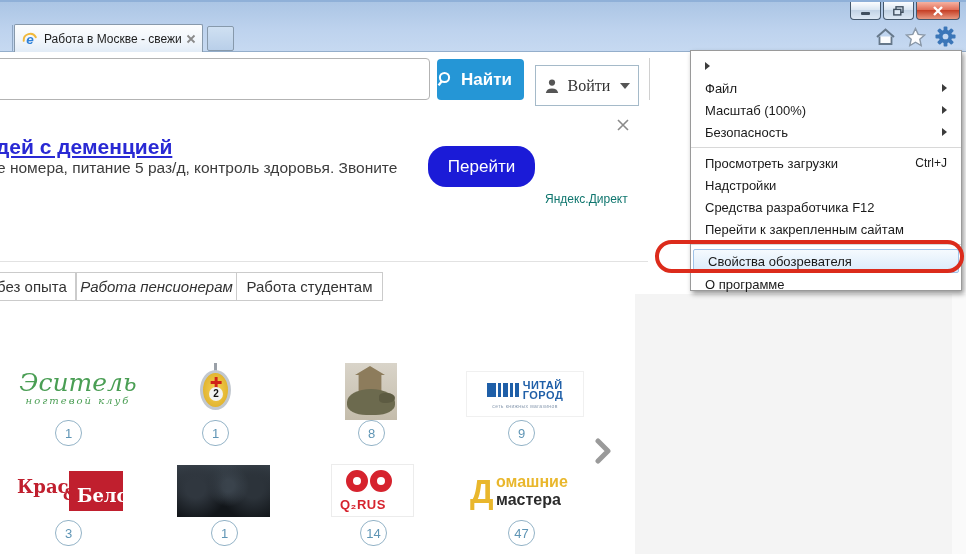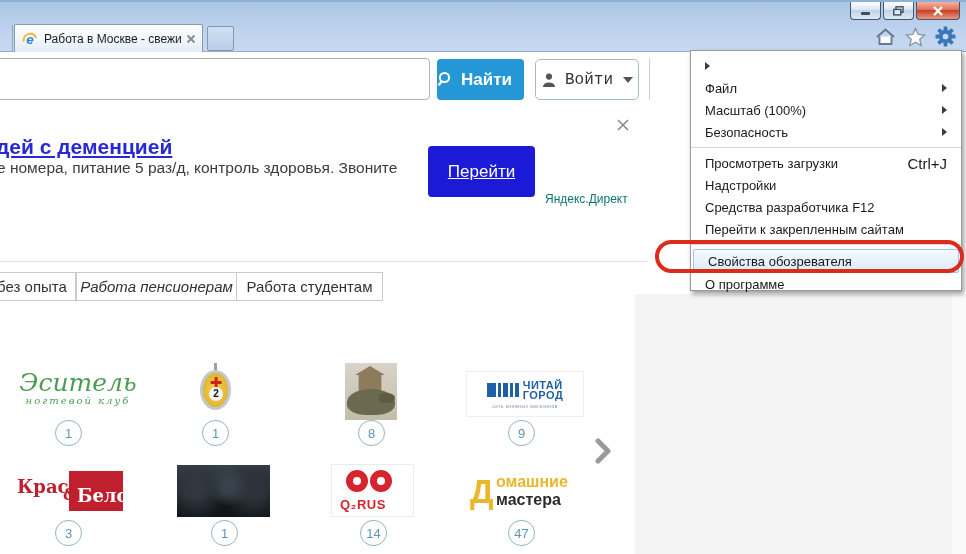--- a/index.html
+++ b/index.html
@@ -36,36 +36,36 @@
 
   
   .page { position:absolute; left:0; top:53px; width:966px; height:501px; background:#fff; }
 
   .search-input { position:absolute; left:-8px; top:5px; width:438px; height:42px;
     border:1px solid #b3b3b3; border-radius:4px; font-size:16px; padding:0 10px; outline:none; }
   .find-btn { position:absolute; left:437px; top:6px; width:87px; height:41px;
     background:#2596d6; border:none; border-radius:4px; color:#fff; font-weight:bold;
     font-size:17px; display:flex; align-items:center; gap:7px; cursor:pointer;
     font-family:"Liberation Sans",sans-serif; }
-  .login-btn { position:absolute; left:535px; top:6px; width:104px; height:41px;
-    background:#fff; border:1px solid #a5bac9; border-radius:5px; color:#333; font-size:16px;
+  .login-btn { position:absolute; left:535px; top:12px; width:104px; height:41px;
+    background:#fff; border:1px solid #a5bac9; border-radius:0; color:#333; font-size:16px;
     display:flex; align-items:center; justify-content:center; gap:8px; cursor:pointer;
-    font-family:Liberation Mono, monospace; }
+    font-family:Liberation Serif, serif; }
   .caret-down { width:0; height:0; border-left:5px solid transparent; border-right:5px solid transparent;
     border-top:6px solid #555; margin-left:2px; }
   .hdr-sep { position:absolute; left:649px; top:5px; width:1px; height:42px; background:#d0d0d0; }
 
   
   .ad-close { position:absolute; left:615px; top:64px; width:16px; height:16px; cursor:pointer; }
   .ad-headline { position:absolute; left:-4px; top:82px; font-size:21px; font-weight:bold;
     color:#2929d4; text-decoration:underline; white-space:nowrap; cursor:pointer; }
   .ad-text { position:absolute; left:-3px; top:106px; font-size:15.5px; color:#3c3c3c; white-space:nowrap; }
-  .ad-cta { position:absolute; left:428px; top:93px; width:107px; height:51px; background:#1b1bd7;
-    color:#fff; border:none; border-radius:4px; font-size:17px; cursor:pointer;
-    font-family:"Liberation Sans",sans-serif;text-decoration:underline; }
+  .ad-cta { position:absolute; left:428px; top:93px; width:107px; height:41px; background:#1b1bd7;
+    color:#fff; border:none; border-radius:18px; font-size:17px; cursor:pointer;
+    font-family:"Liberation Sans",sans-serif; }
   .ad-attr { position:absolute; left:545px; top:139px; font-size:12px; color:#0f766e; }
 
   
   .tabs-topline { position:absolute; left:0; top:208px; width:648px; height:1px; background:#e2e2e2; }
   .cat-tab { position:absolute; top:219px; height:29px; border:1px solid #cbcbcb; background:#fff;
     display:flex; align-items:center; justify-content:center; font-size:15px; color:#333;
     white-space:nowrap; cursor:pointer; }
 
   
   .badge { position:absolute; min-width:27px; height:26px; padding:0 5px; border:1px solid #93b3c7;
@@ -134,21 +134,21 @@
 
   .gray-panel { position:absolute; left:635px; top:241px; width:331px; height:260px; background:#f4f4f4; }
   .gray-panel .strip { position:absolute; right:0; top:0; width:14px; height:100%; background:#fafafa; }
 
   
   .menu { position:absolute; left:690px; top:50px; width:272px; height:241px; background:#fff;
     border:1px solid #9a9a9a; box-shadow:2px 3px 5px rgba(0,0,0,.4); padding-top:4px; z-index:5; }
   .menu-item { position:relative; height:22px; display:flex; align-items:center; padding:0 14px;
     font-size:13px; color:#1a1a1a; cursor:pointer; }
   .menu-item .label { flex:1; }
-  .menu-item .shortcut { font-size:15px; color:#1a1a1a; }
+  .menu-item .shortcut { font-size:12px; color:#1a1a1a; }
   .sub-arrow { width:0; height:0; border-top:4px solid transparent; border-bottom:4px solid transparent;
     border-left:5px solid #3c3c3c; }
   .menu-sep { height:1px; background:#d8d8d8; margin:4px 0; }
   .menu-item.hl { height:24px; margin:0 2px; border:1px solid #a0c3e8; border-radius:2px;
     background:linear-gradient(#f5fafe,#d9eafa); }
 
   .red-oval { position:absolute; left:655px; top:240px; width:309px; height:33px;
     border:4px solid #dc2b1b; border-radius:17px; z-index:6; pointer-events:none; }
 
   svg { display:block; }

